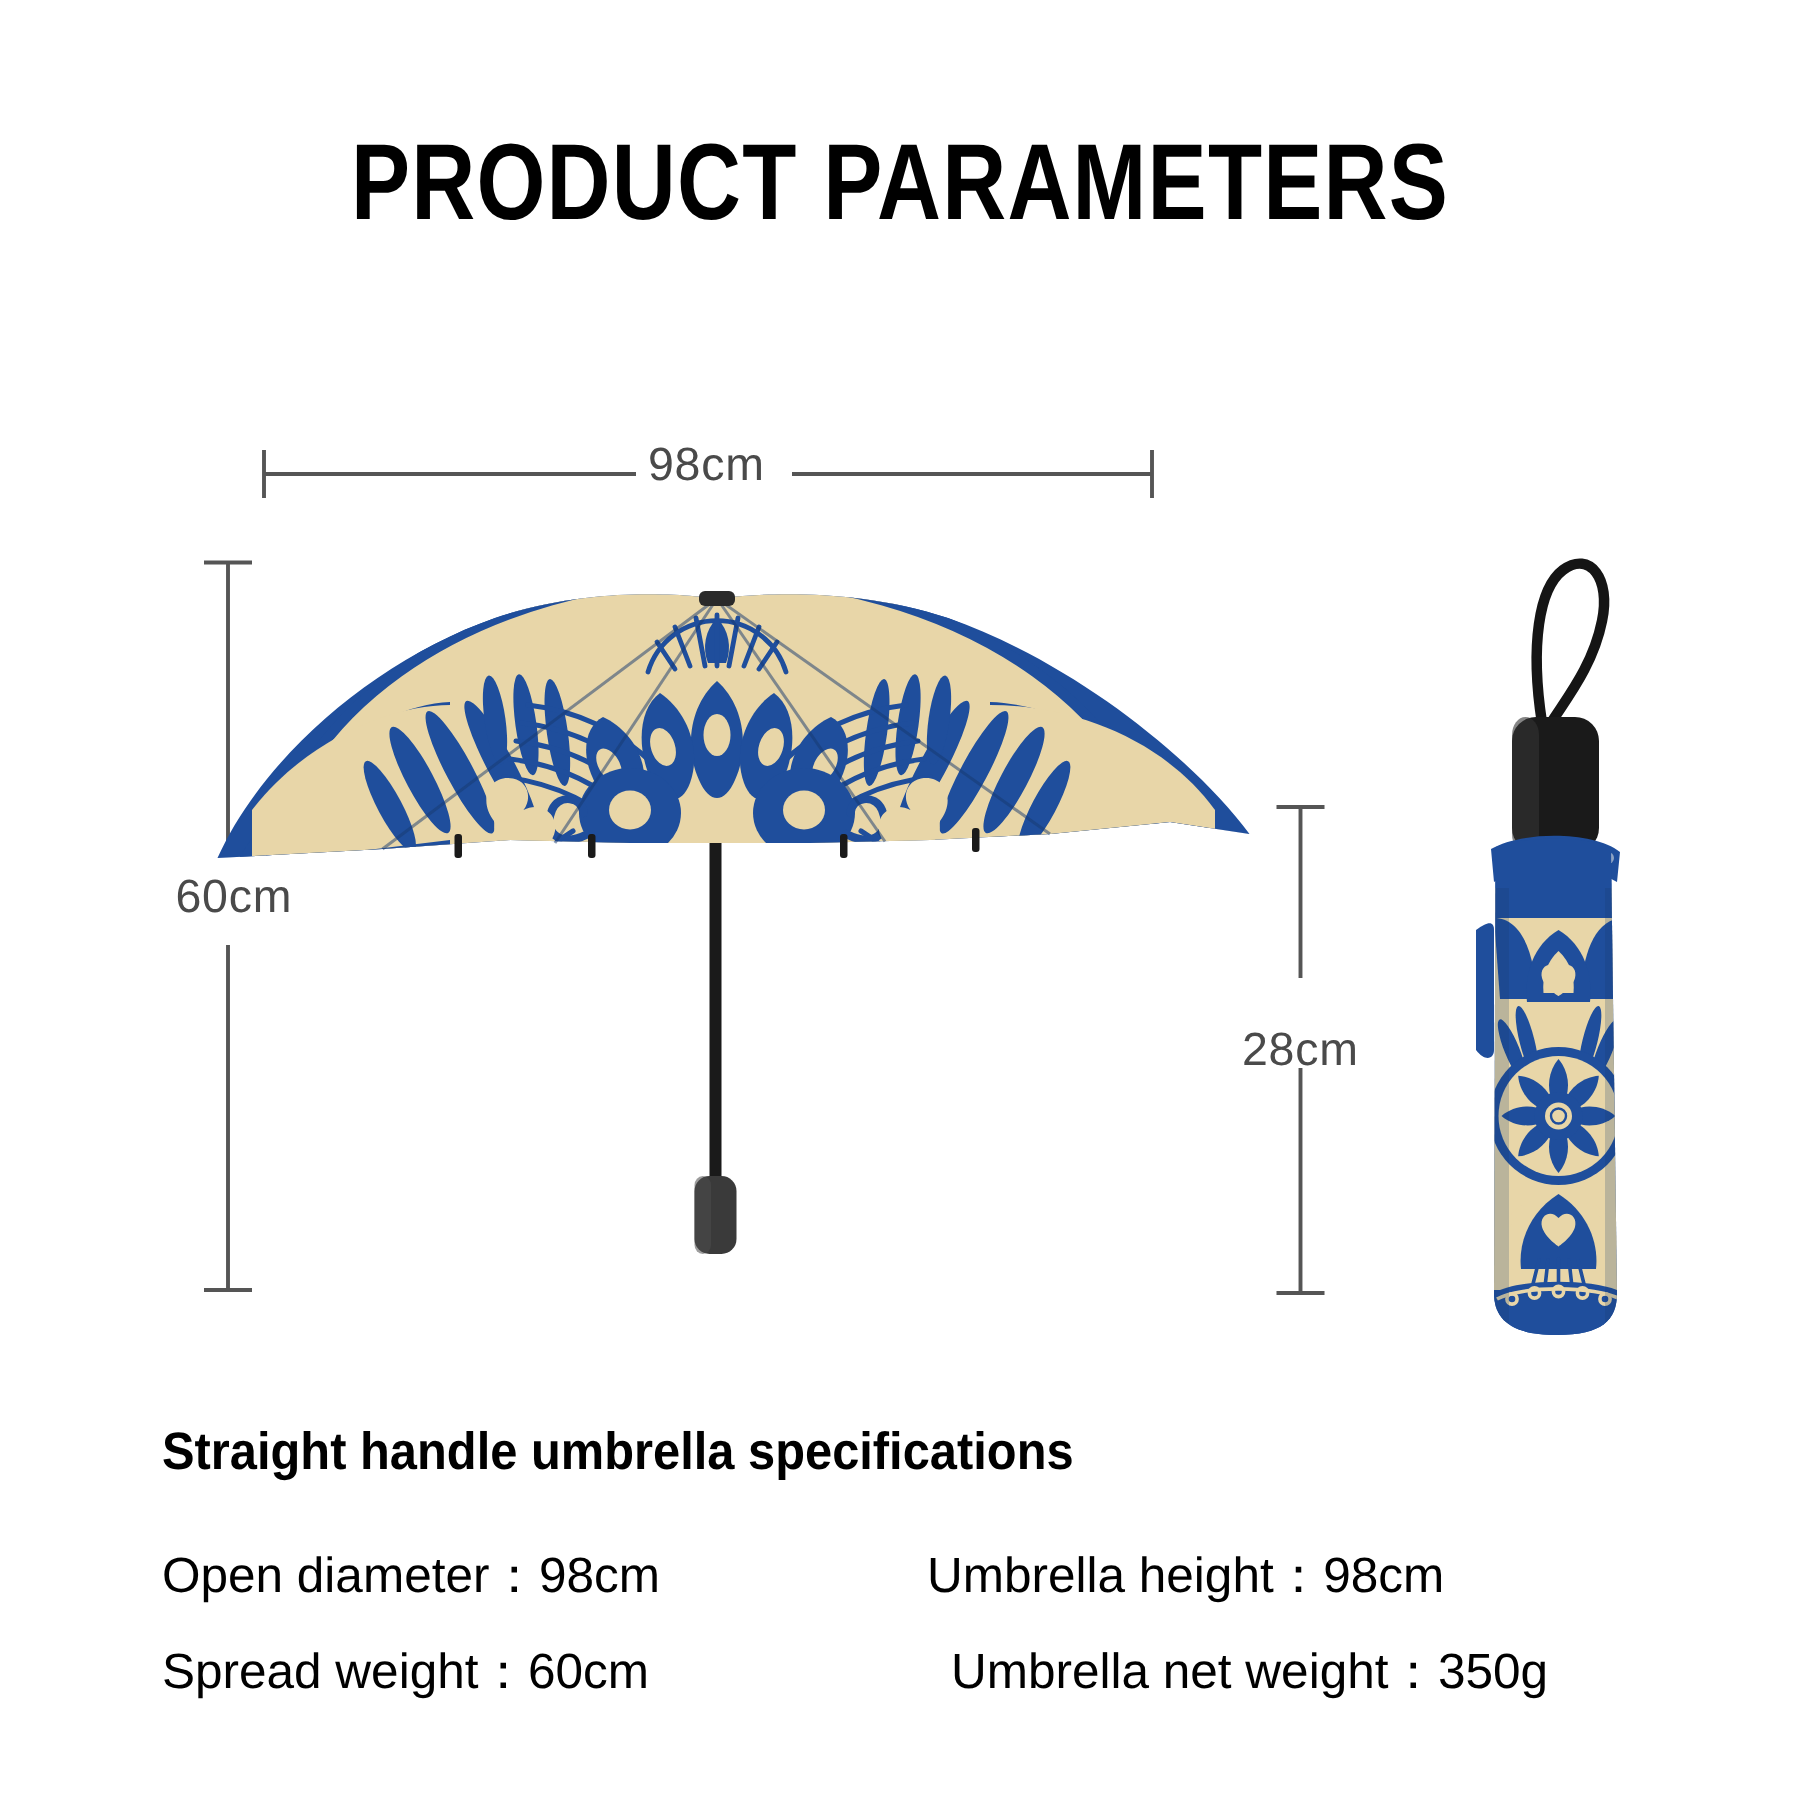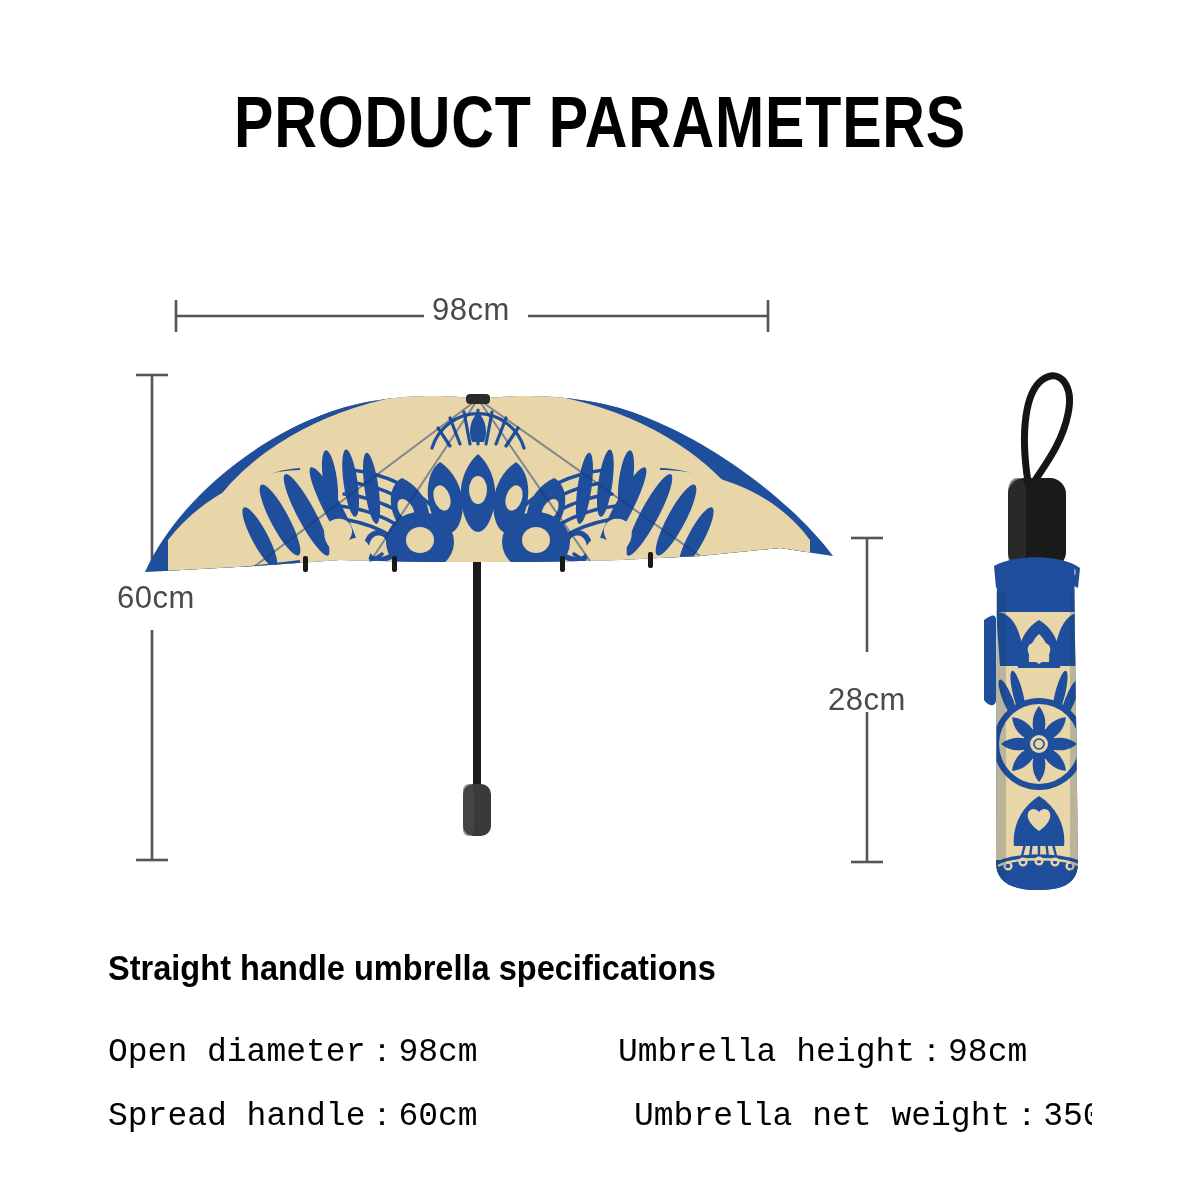--- a/index.html
+++ b/index.html
@@ -78,21 +78,21 @@
     transform: scaleX(0.93);
     transform-origin: left center;
   }
   .spec-row {
     position: absolute;
     display: flex;
     align-items: baseline;
     white-space: nowrap;
     font-size: 33px;
     color: #000000;
-    font-family: Liberation Mono, monospace;
+    font-family: Liberation Sans, sans-serif;
   }
   .spec-label { }
   .spec-value { }
   #spec-open-diameter { left: 108px; top: 88px; }
   #spec-spread-height { left: 108px; top: 152px; }
   #spec-umbrella-height { left: 618px; top: 88px; }
   #spec-net-weight      { left: 634px; top: 152px; }
 </style>
 </head>
 <body>
@@ -461,21 +461,21 @@
   <div id="specs">
 
     <div id="specs-heading">Straight handle umbrella specifications</div>
 
     <div class="spec-row" id="spec-open-diameter">
       <span class="spec-label">Open diameter：</span>
       <span class="spec-value">98cm</span>
     </div>
 
     <div class="spec-row" id="spec-spread-height">
-      <span class="spec-label">Spread handle：</span>
+      <span class="spec-label">Spread weight：</span>
       <span class="spec-value">60cm</span>
     </div>
 
     <div class="spec-row" id="spec-umbrella-height">
       <span class="spec-label">Umbrella height：</span>
       <span class="spec-value">98cm</span>
     </div>
 
     <div class="spec-row" id="spec-net-weight">
       <span class="spec-label">Umbrella net weight：</span>

